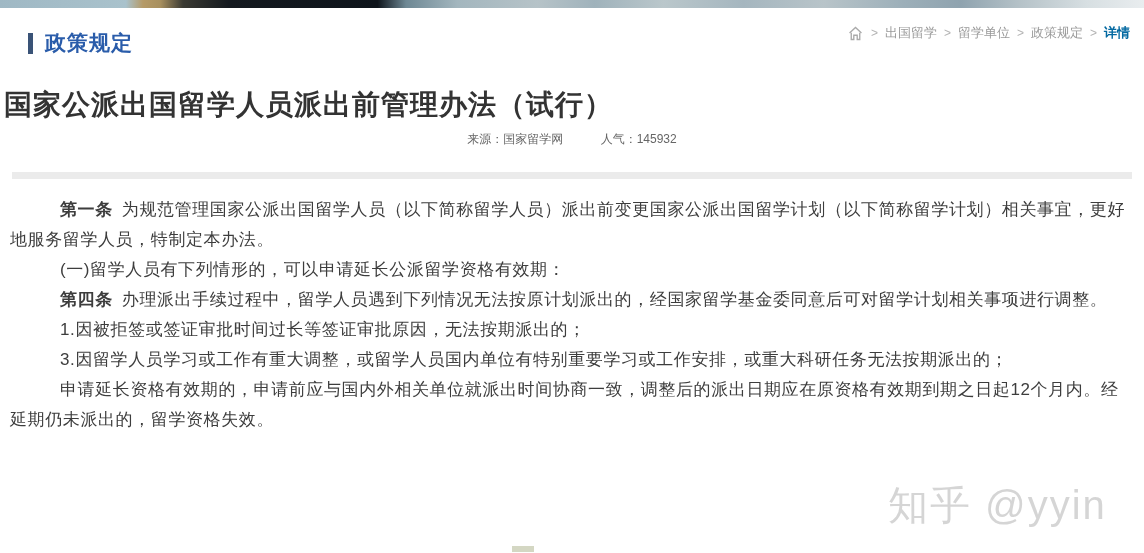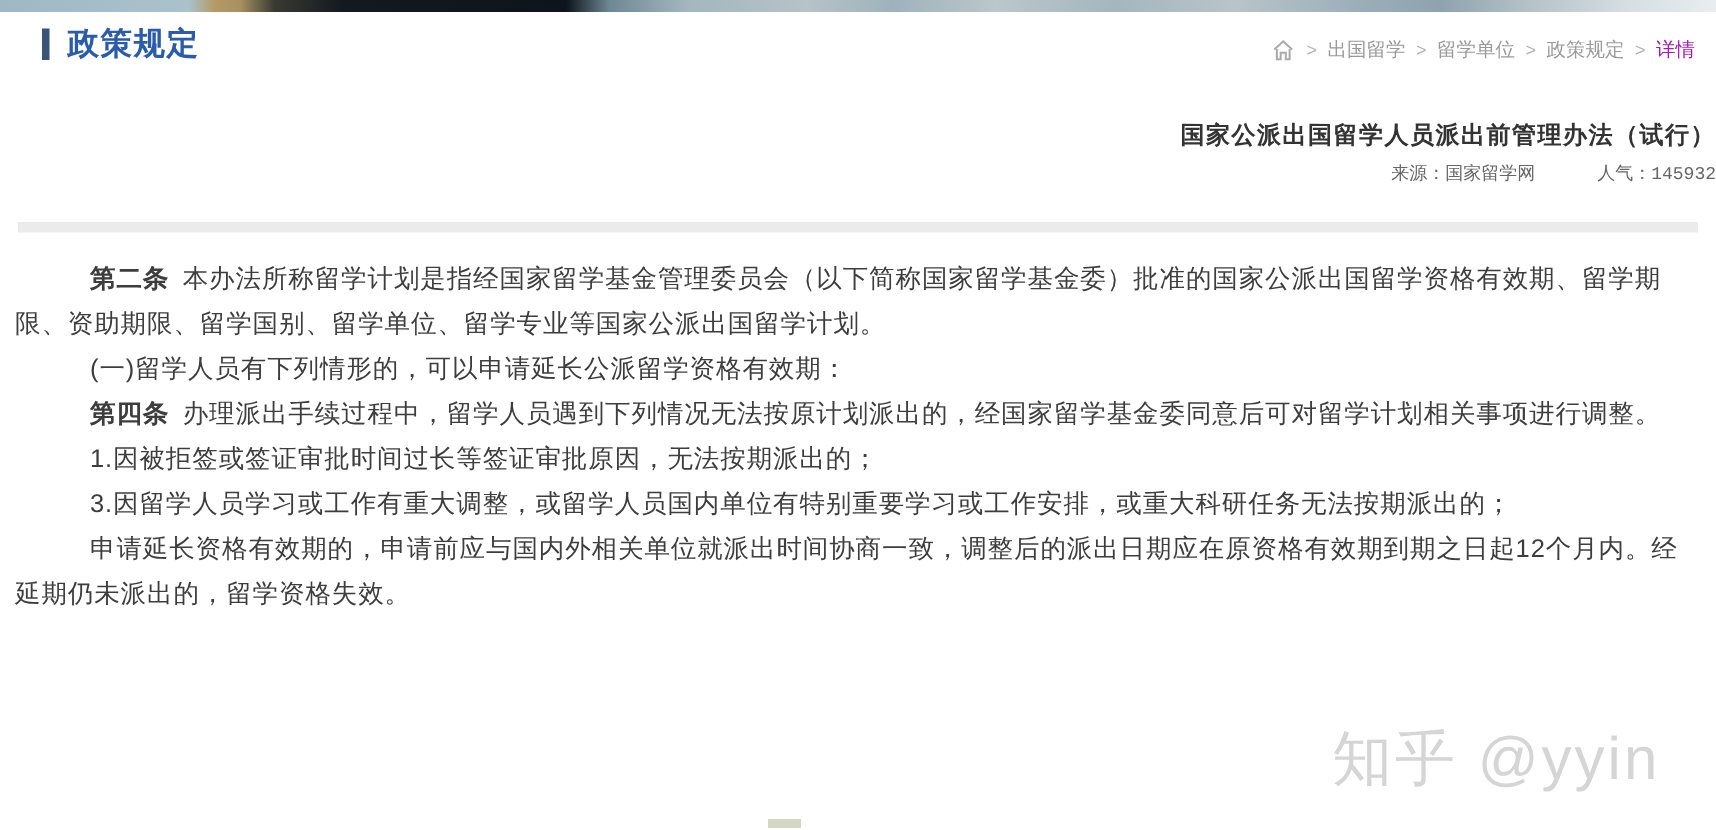--- a/index.html
+++ b/index.html
@@ -17,21 +17,21 @@
     background:linear-gradient(90deg,
       #9fb8c4 0%, #a9c2cc 11%, #b59a67 12.5%, #a8905f 14%,
       #3a3a33 16%, #14191f 20%, #0e141b 33%, #6e8894 35.5%,
       #a3b6be 40%, #b6c3c8 47%, #9fb2bb 52%, #bac7cb 58%,
       #a5b6bf 65%, #b8c4c9 72%, #9cafb9 79%, #8fa3af 84%,
       #b4c1c7 89%, #d7dfe2 95%, #e9edef 100%);
   }
   .page-header{
     position:relative;
     height:44px;
-    padding-top:7px;
+    padding-top:21px;
   }
   .section-heading{
     display:flex;align-items:center;
     margin-left:28px;
   }
   .accent-bar{
     width:5px;height:21px;
     background:#3a5377;
     margin-right:12px;
   }
@@ -43,33 +43,33 @@
   .breadcrumb{
     position:absolute;
     right:14px;top:16px;
     display:flex;align-items:center;
     font-size:13px;color:#9a9a9a;
     gap:7px;
   }
   .breadcrumb .home-icon{display:flex;align-items:center;cursor:pointer;}
   .breadcrumb .sep{color:#b3b3b3;font-size:12px;}
   .crumb{cursor:pointer;}
-  .crumb.active{color:#a21caf;}
+  .crumb.active{color:#0369a1;font-weight:bold;}
   .article-title{
-    text-align:right;
-    font-size:16px;font-weight:700;
+    text-align:left;
+    font-size:28px;font-weight:700;
     color:#333333;
     letter-spacing:1px;
     margin:16px 0 0 4px;
     line-height:32px;
   }
   .article-meta{
-    text-align:right;
+    text-align:center;
     font-size:12px;color:#666666;
-    font-family:Liberation Mono, monospace;
+    margin-top:10px;
   }
   .article-meta .views{margin-left:34px;}
   .content-divider{
     height:7px;
     background:#ebebeb;
     margin:24px 12px 0 12px;
   }
   .article-body{
     margin-top:16px;
     padding:0 10px;
@@ -133,21 +133,21 @@
 <h1 class="article-title">国家公派出国留学人员派出前管理办法（试行）</h1>
 
 <div class="article-meta">
   <span class="source">来源：国家留学网</span>
   <span class="views">人气：145932</span>
 </div>
 
 <div class="content-divider"></div>
 
 <div class="article-body">
-  <p><span class="lead">第二条</span><span>本办法所称留学计划是指经国家留学基金管理委员会（以下简称国家留学基金委）批准的国家公派出国留学资格有效期、留学期限、资助期限、留学国别、留学单位、留学专业等国家公派出国留学计划。</span></p>
+  <p><span class="lead">第一条</span><span>为规范管理国家公派出国留学人员（以下简称留学人员）派出前变更国家公派出国留学计划（以下简称留学计划）相关事宜，更好地服务留学人员，特制定本办法。</span></p>
   <p><span class="lead"></span><span>(一)留学人员有下列情形的，可以申请延长公派留学资格有效期：</span></p>
   <p><span class="lead">第四条</span><span>办理派出手续过程中，留学人员遇到下列情况无法按原计划派出的，经国家留学基金委同意后可对留学计划相关事项进行调整。</span></p>
   <p><span class="lead"></span><span>1.因被拒签或签证审批时间过长等签证审批原因，无法按期派出的；</span></p>
   <p><span class="lead"></span><span>3.因留学人员学习或工作有重大调整，或留学人员国内单位有特别重要学习或工作安排，或重大科研任务无法按期派出的；</span></p>
   <p><span class="lead"></span><span>申请延长资格有效期的，申请前应与国内外相关单位就派出时间协商一致，调整后的派出日期应在原资格有效期到期之日起12个月内。经延期仍未派出的，留学资格失效。</span></p>
 </div>
 
 <div class="watermark">知乎 @yyin</div>
 <div class="bottom-partial-marker"></div>
 

